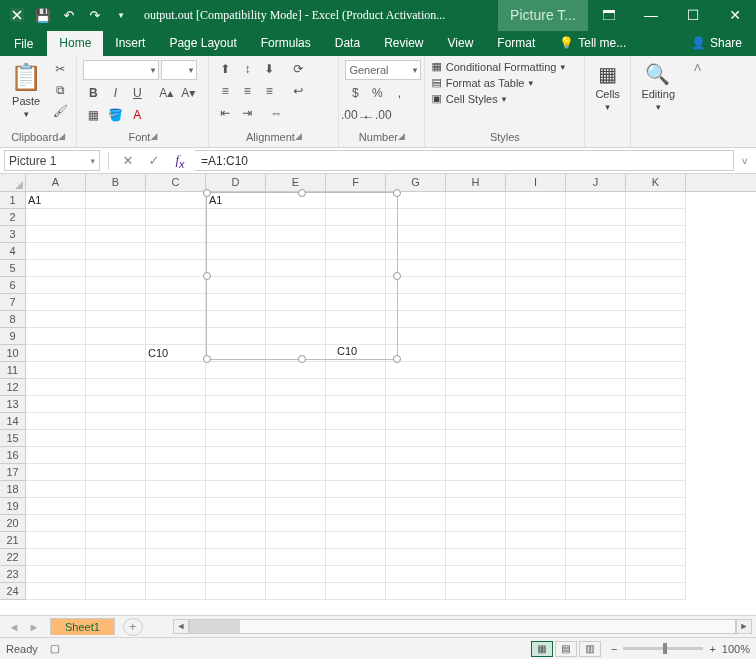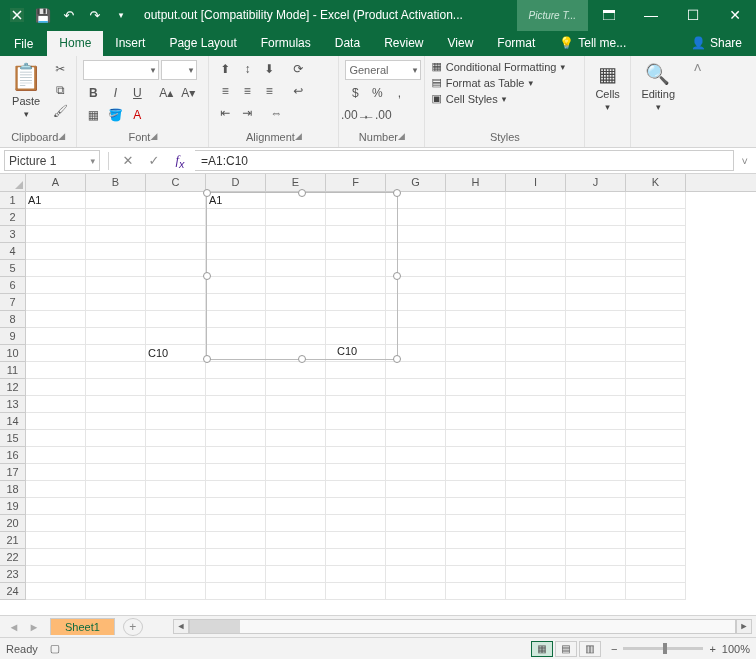--- a/index.html
+++ b/index.html
@@ -2,22 +2,22 @@
 <html><head>
 <meta charset="utf-8">
 <style>
 * { box-sizing: border-box; margin: 0; padding: 0; font-family: "Segoe UI", Arial, sans-serif; }
 body { width: 756px; height: 671px; background: #fff; overflow: hidden; font-size: 12px; color: #444; }
 
 
 .titlebar { height: 30px; background: #0d6b3e; display: flex; align-items: center; color: #fff; }
 .qat { display: flex; align-items: center; gap: 4px; padding: 0 6px; }
 .qat-item { width: 22px; height: 22px; display: flex; align-items: center; justify-content: center; font-size: 13px; color: #fff; }
-.title-text { flex: 1; text-align: left; padding-left: 6px; font-size: 12px; white-space: nowrap; overflow: hidden; text-overflow: ellipsis; }
-.contextual-tab { background: #3e8f66; padding: 16px 12px; height: 100%; display: flex; align-items: center; font-size: 10px; color: #d0e8dc; font-style: italic; }
+.title-text { flex: 1; text-align: left; padding-left: 6px; font-size: 12px; white-space: nowrap; overflow: hidden; text-overflow: ellipsis; font-family: Liberation Serif, serif; }
+.contextual-tab { background: #3e8f66; padding: 16px 12px; height: 100%; display: flex; align-items: center; font-size: 14px; color: #d0e8dc; }
 .win-btns { display: flex; }
 .win-btn { width: 42px; height: 30px; display: flex; align-items: center; justify-content: center; color: #fff; font-size: 14px; }
 
 
 .tabs { height: 26px; background: #0d6b3e; display: flex; align-items: flex-end; color: #fff; }
 .tab { padding: 5px 12px 6px; font-size: 12px; color: #fff; }
 .tab.active { background: #f3f3f3; color: #0d6b3e; }
 .tab.file { padding: 5px 14px; }
 .tab.tellme { display: flex; align-items: center; gap: 4px; }
 .tab.share { margin-left: auto; display: flex; align-items: center; gap: 4px; padding-right: 14px; }

